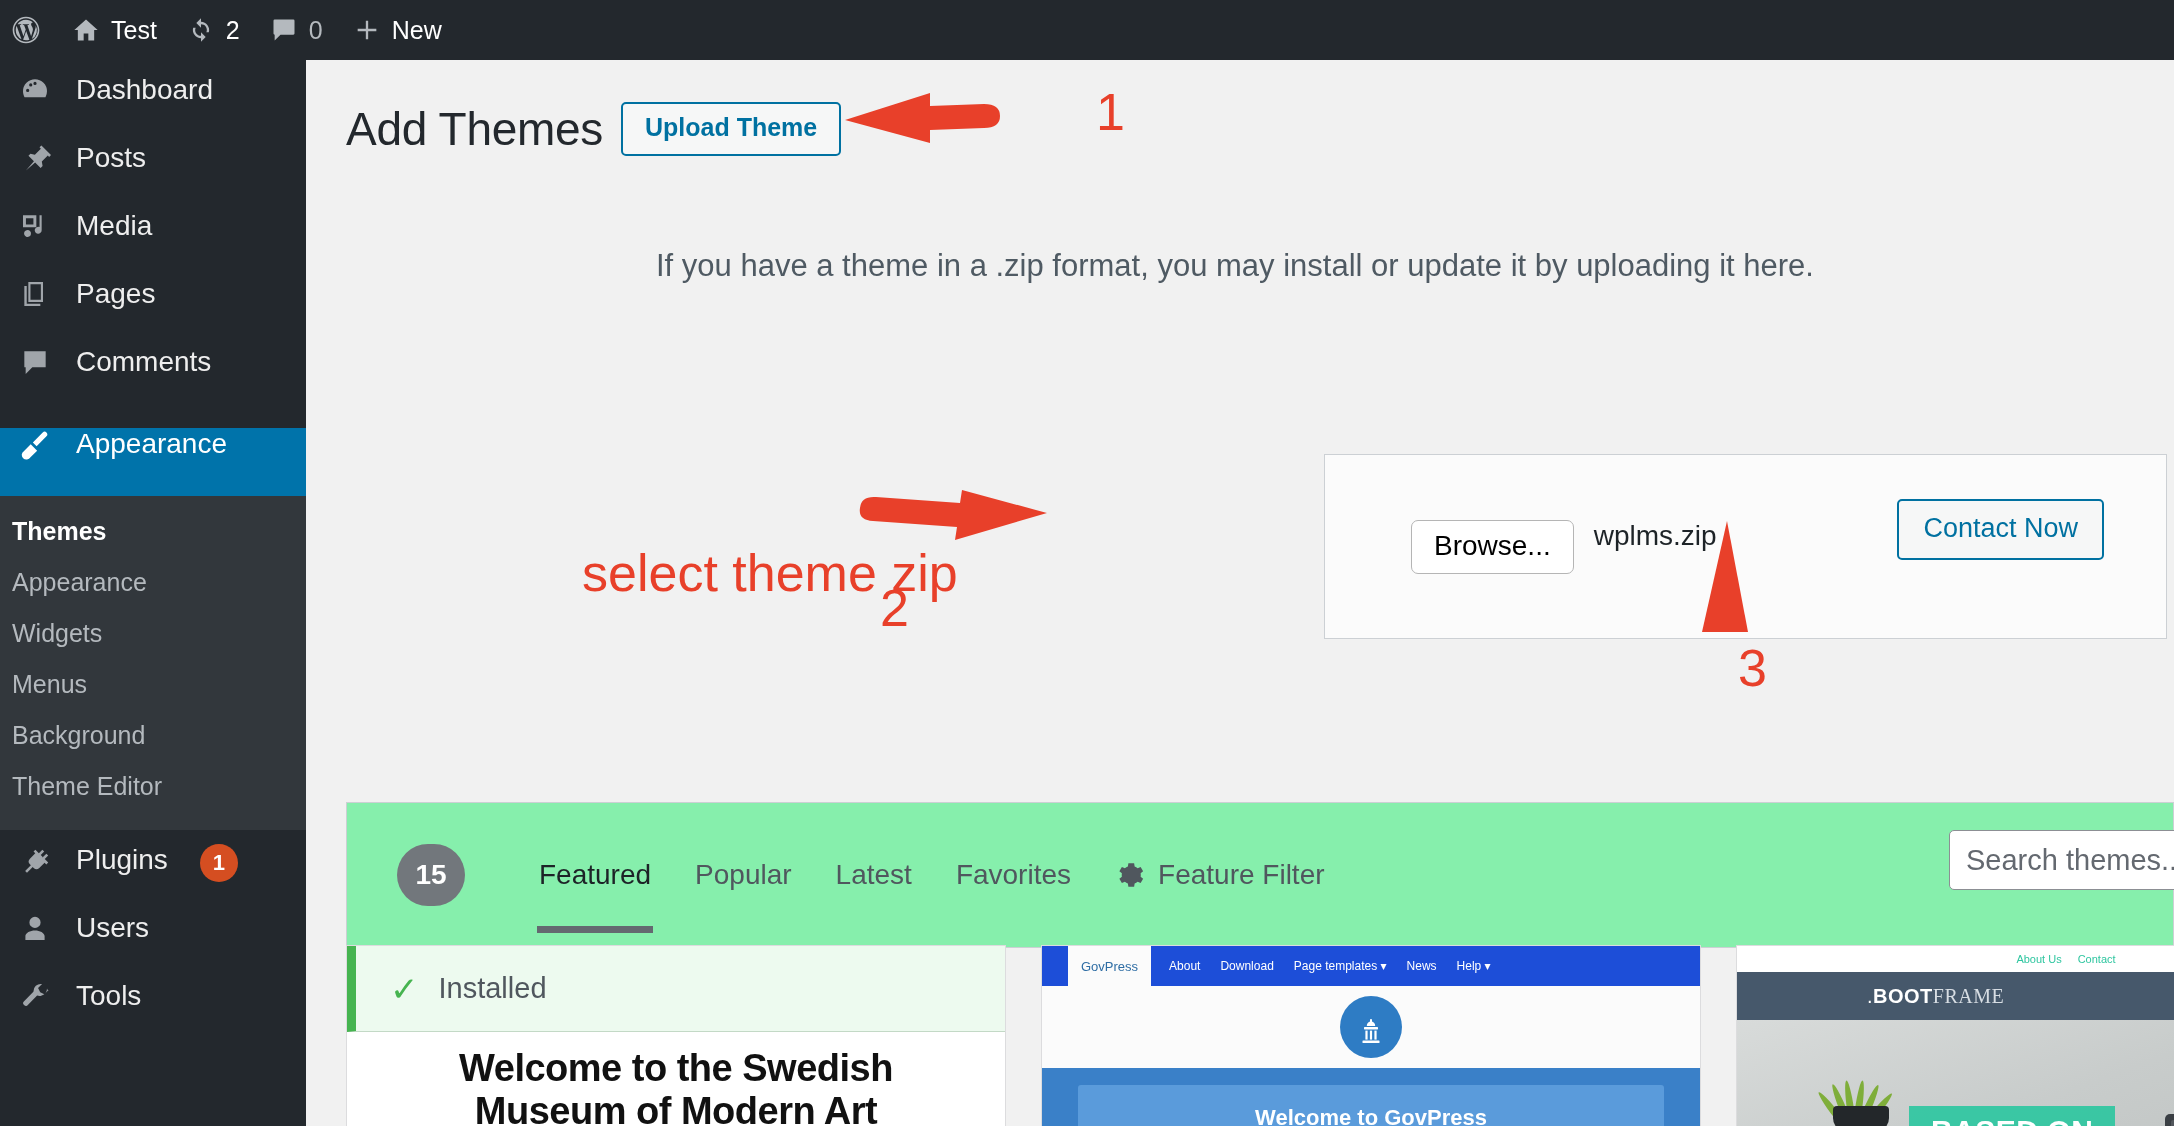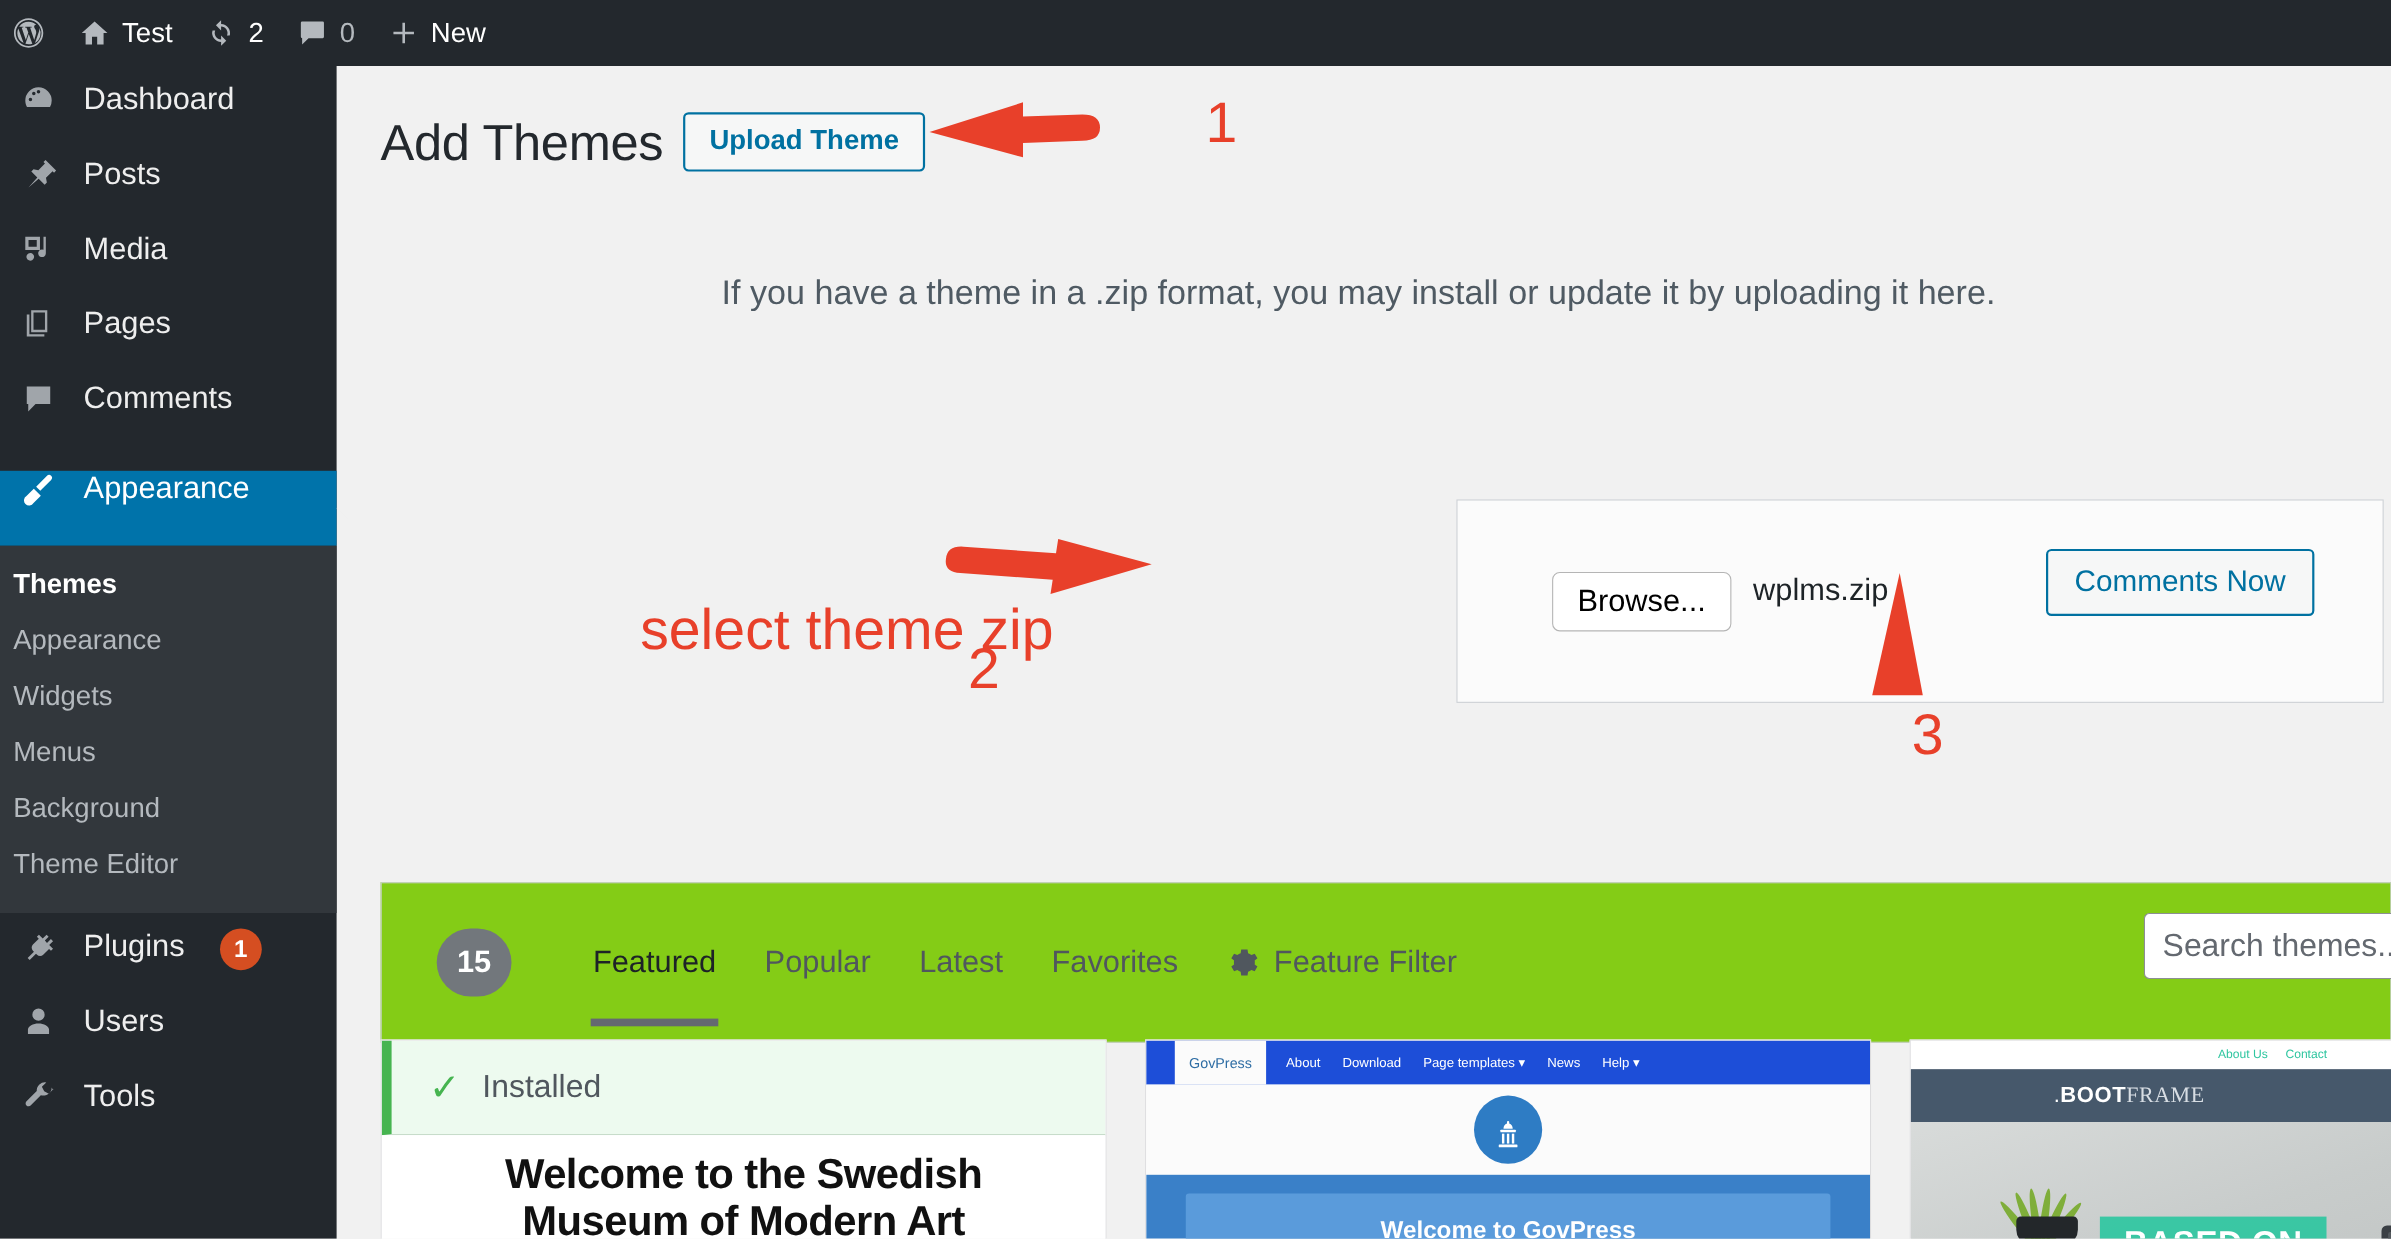--- a/index.html
+++ b/index.html
@@ -148,21 +148,21 @@
     font-size: 27px;
     padding: 12px 24px 14px;
     font-family: "Liberation Sans", sans-serif;
     cursor: pointer;
   }
 
   
   #theme-navbar {
     position: absolute; left: 40px; top: 742px;
     width: 1828px; height: 146px;
-    background: #84cc16;
+    background: #86efac;
     border: 1px solid #ccd0d4;
     display: flex; align-items: center;
   }
   #theme-count {
     display: inline-flex; align-items: center; justify-content: center;
     width: 68px; height: 62px; border-radius: 31px;
     background: #72777c; color: #fff;
     font-size: 28px; font-weight: 600;
     margin-left: 50px;
   }
@@ -478,21 +478,21 @@
     <button id="upload-theme-btn">Upload Theme</button>
   </div>
 
   <div id="upload-hint">If you have a theme in a .zip format, you may install or update it by uploading it here.</div>
 
   <div id="upload-box">
     <div id="file-row">
       <button id="browse-btn">Browse...</button>
       <span id="file-name">wplms.zip</span>
     </div>
-    <button id="install-now-btn">Comments Now</button>
+    <button id="install-now-btn">Contact Now</button>
   </div>
 
   <div id="theme-navbar">
     <span id="theme-count">15</span>
     <div class="nav-tabs">
       <div class="nav-tab current">Featured</div>
       <div class="nav-tab">Popular</div>
       <div class="nav-tab">Latest</div>
       <div class="nav-tab">Favorites</div>
       <div class="nav-tab has-icon">

